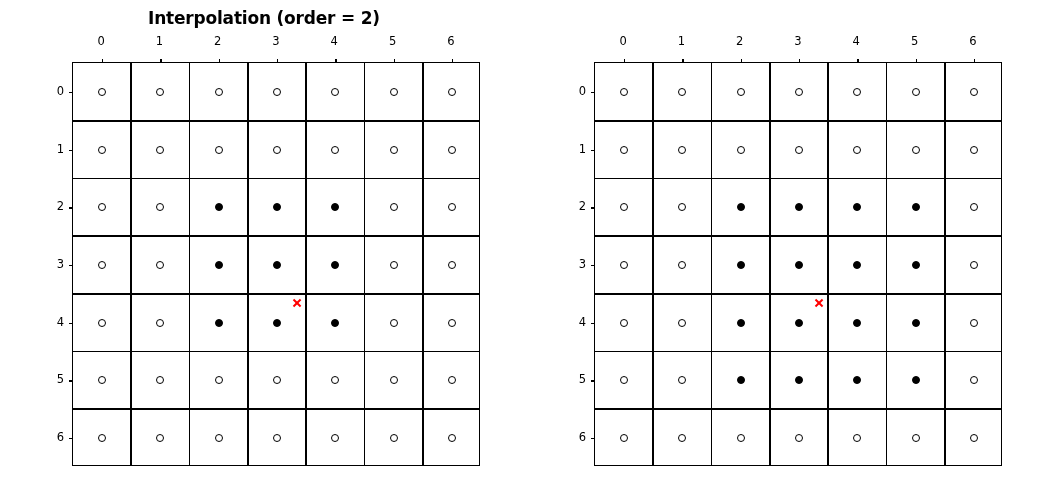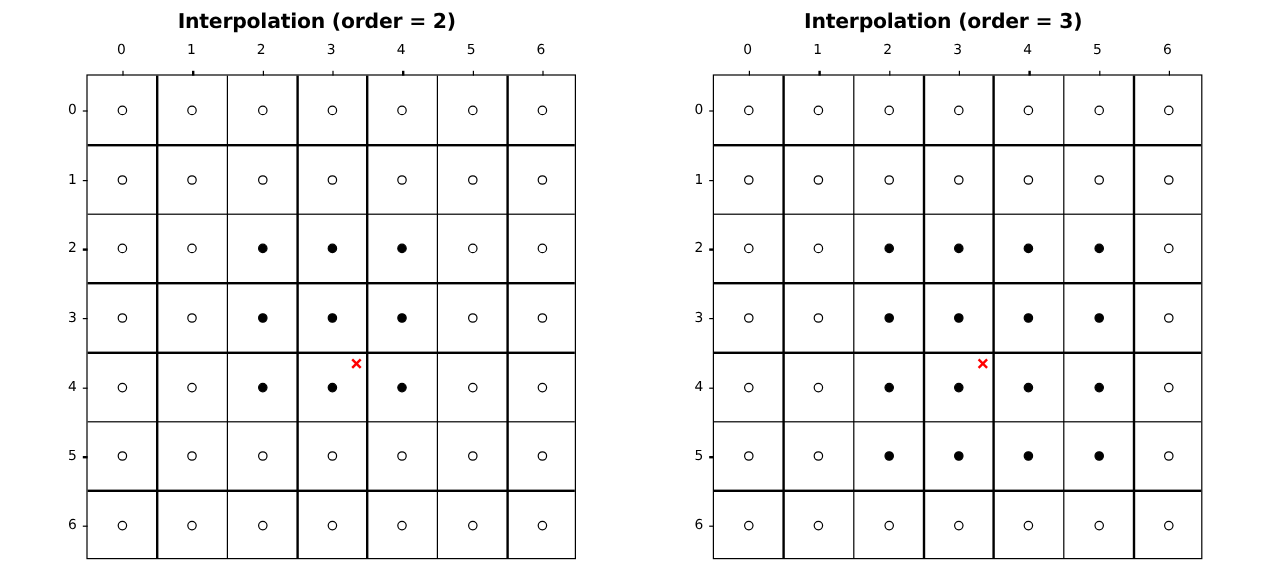--- a/index.html
+++ b/index.html
@@ -220,21 +220,20 @@
       <div class="xtick-label" style="left: 435.857px; top: 34px;">6</div>
       <div class="ytick-label" style="left: 40px; top: 83.8571px;">0</div>
       <div class="ytick-label" style="left: 40px; top: 141.571px;">1</div>
       <div class="ytick-label" style="left: 40px; top: 199.286px;">2</div>
       <div class="ytick-label" style="left: 40px; top: 257px;">3</div>
       <div class="ytick-label" style="left: 40px; top: 314.714px;">4</div>
       <div class="ytick-label" style="left: 40px; top: 372.429px;">5</div>
       <div class="ytick-label" style="left: 40px; top: 430.143px;">6</div>
     </div>
   <div class="panel" id="panel-1" style="left:522px;">
-    <div class="panel-title">Interpolation (order = 3)</div>
     <div class="axes" id="axes-1">
         <div class="tick-top" style="left: 29.1429px;"></div>
         <div class="gridline-v" style="left: 57.4857px;"></div>
         <div class="tick-top" style="left: 87.4286px;"></div>
         <div class="gridline-v" style="left: 115.771px;"></div>
         <div class="tick-top" style="left: 145.714px;"></div>
         <div class="gridline-v" style="left: 174.057px;"></div>
         <div class="tick-top" style="left: 204px;"></div>
         <div class="gridline-v" style="left: 232.343px;"></div>
         <div class="tick-top" style="left: 262.286px;"></div>

